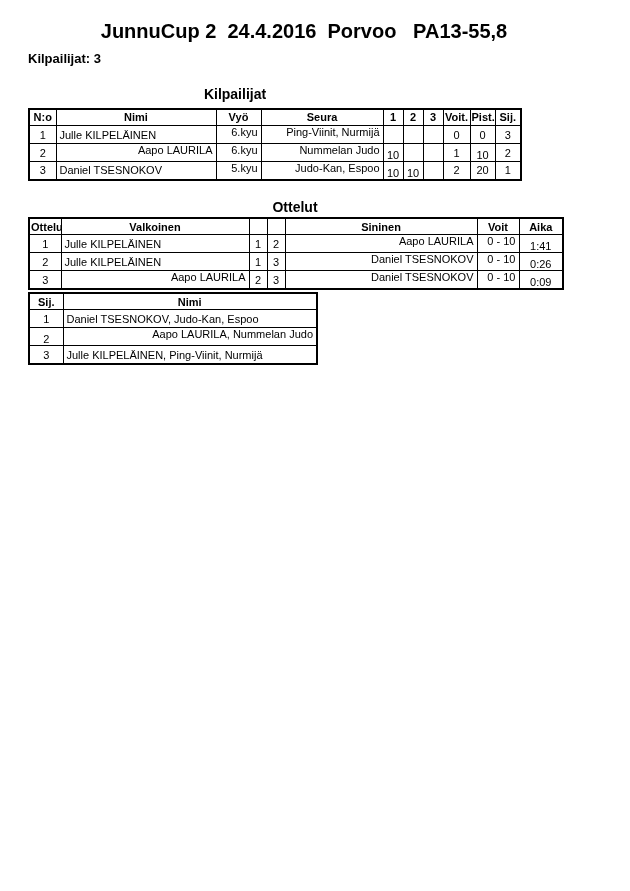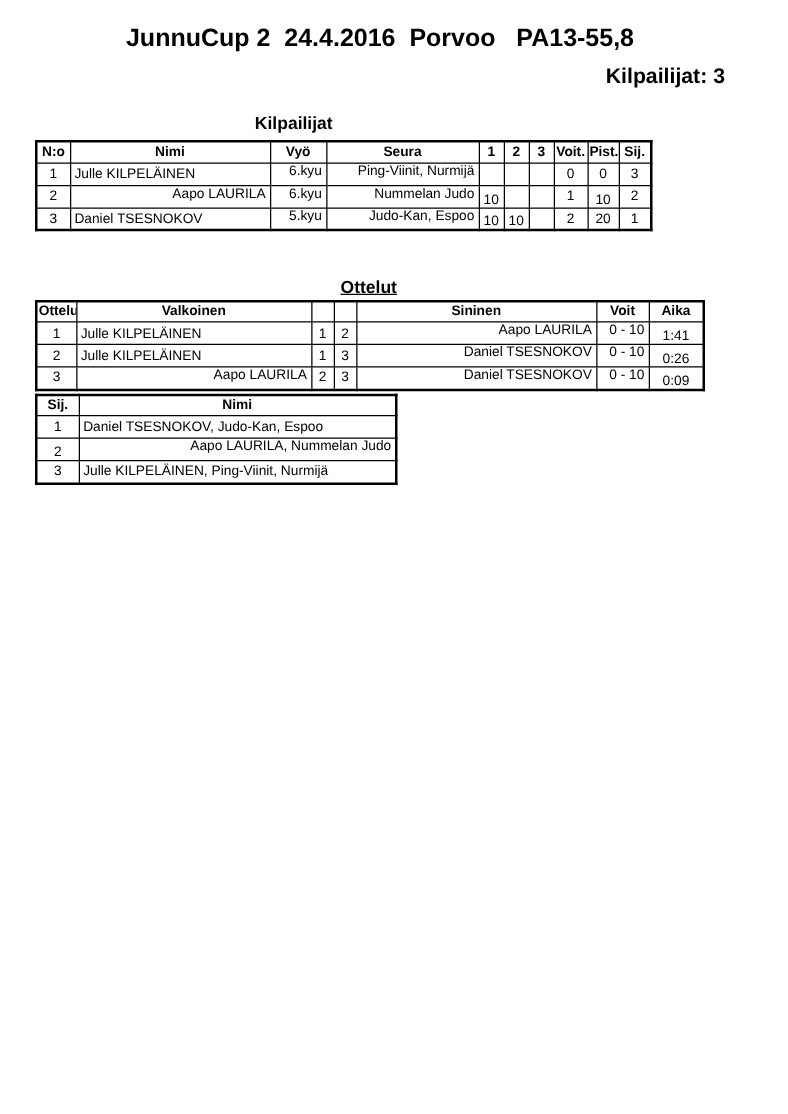--- a/index.html
+++ b/index.html
@@ -14,34 +14,34 @@
   .page { padding: 20px 50px 0 28px; }
 
   .title {
     font-size: 20px;
     font-weight: bold;
     text-align: center;
     white-space: pre;
     line-height: 1.15;
   }
   .count {
-    font-size: 17px;
+    font-size: 13px;
     font-weight: bold;
-    text-align: right;
+    text-align: left;
     margin-top: 8px;
     line-height: 1.2;
   }
   .section-heading {
     font-size: 14px;
     font-weight: bold;
     text-align: center;
     line-height: 1.15;
   }
   .h-kilpailijat { width: 414px; margin-top: 19px; }
-  .h-ottelut   { width: 534px; margin-top: 36px; text-decoration: underline; }
+  .h-ottelut   { width: 534px; margin-top: 18px; }
   .h-tulokset  { width: 288px; margin-top: 18px; }
 
   table {
     border-collapse: collapse;
     table-layout: fixed;
     border: 2px solid #000;
   }
   .t1 { width: 492px; margin-top: 6px; }
   .t2 { width: 534px; margin-top: 2px; }
   .t3 { width: 288px; margin-top: 2px; }

